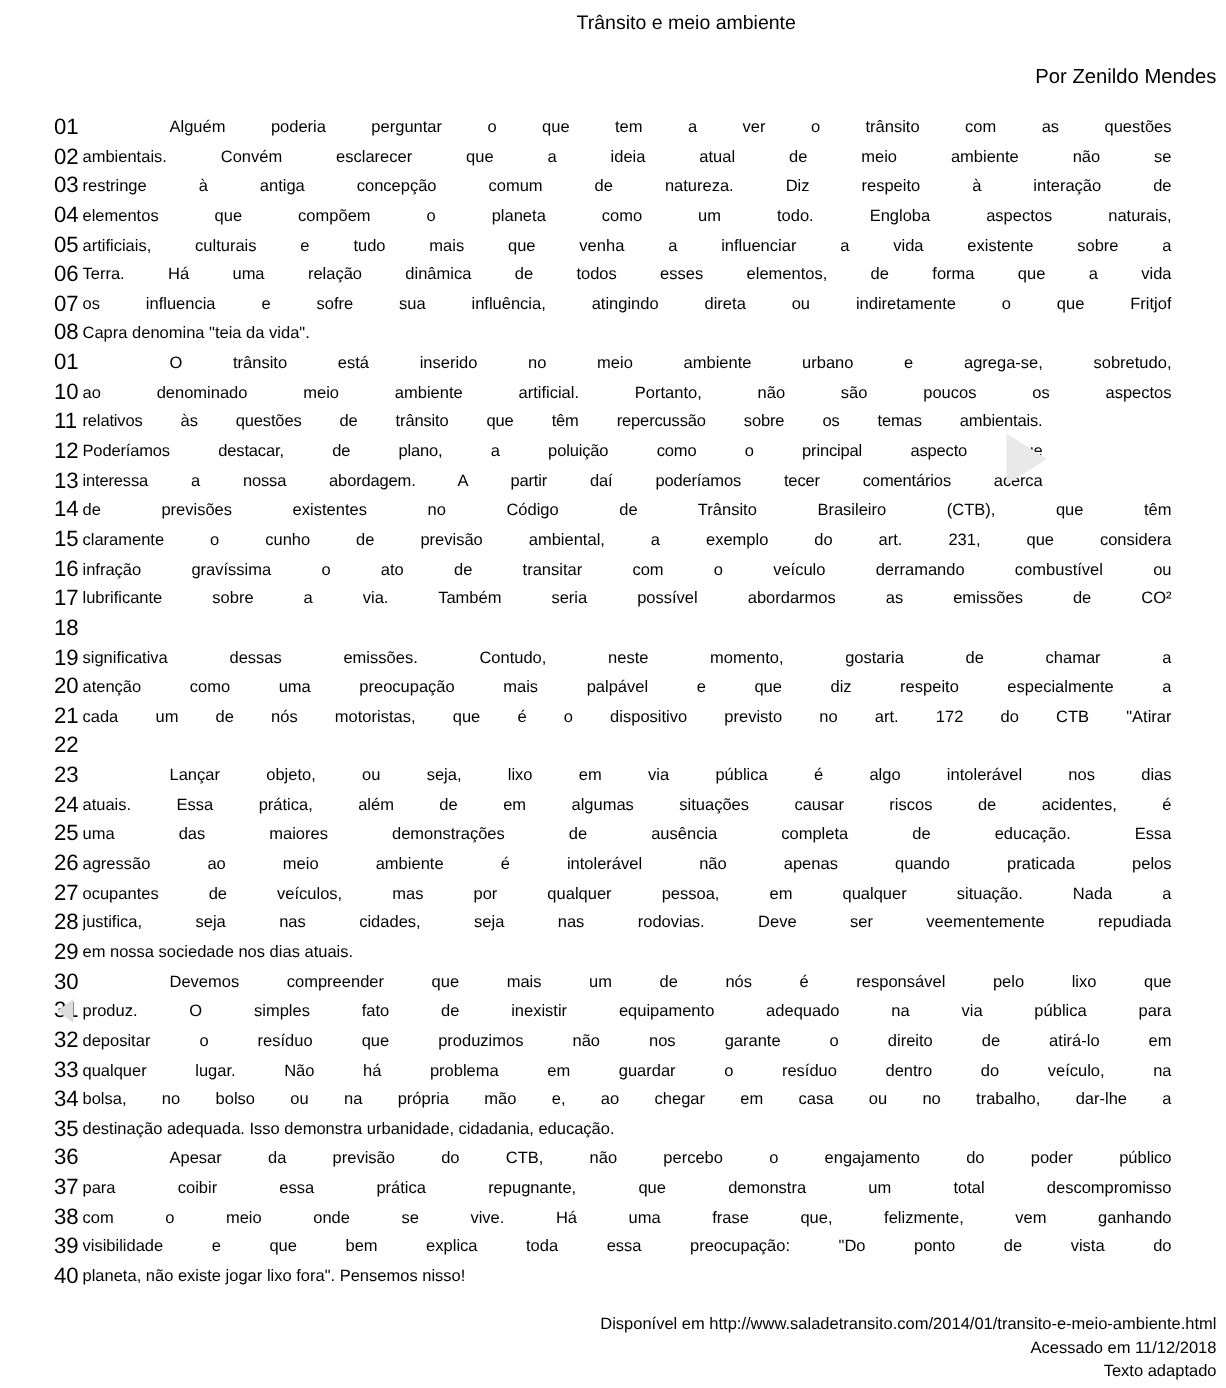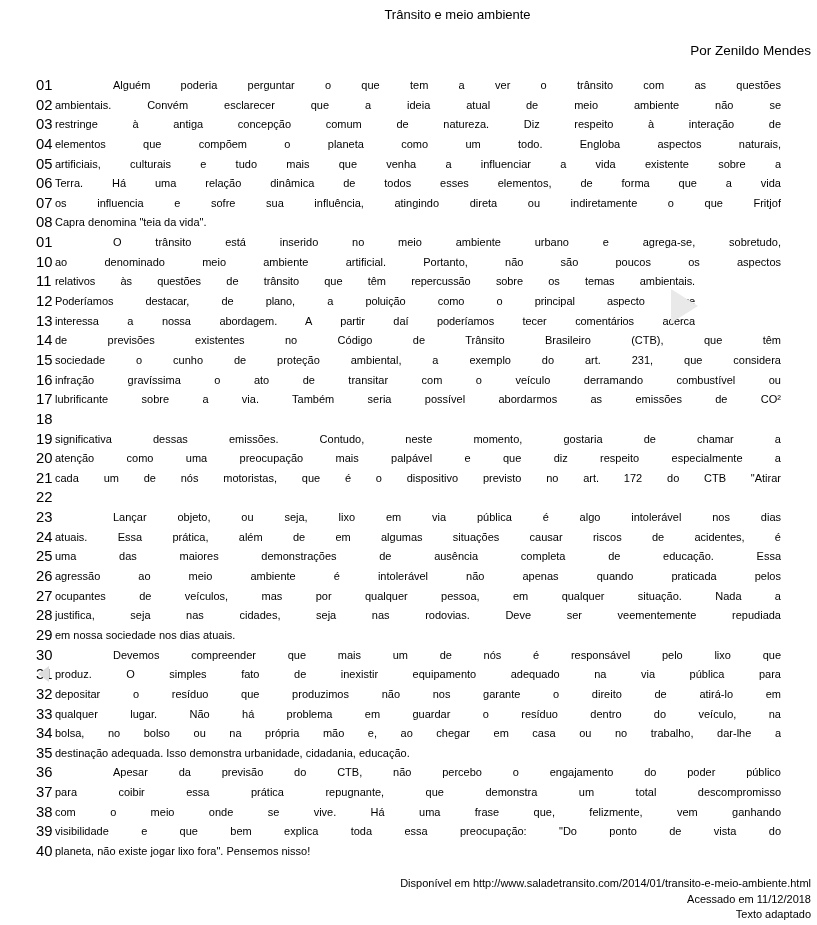--- a/index.html
+++ b/index.html
@@ -112,21 +112,21 @@
       <div class="line squeeze">
         <span class="num">13</span>
         <span class="txt">interessa a nossa abordagem. A partir daí poderíamos tecer comentários acerca</span>
       </div>
       <div class="line">
         <span class="num">14</span>
         <span class="txt">de previsões existentes no Código de Trânsito Brasileiro (CTB), que têm</span>
       </div>
       <div class="line">
         <span class="num">15</span>
-        <span class="txt">sociedade o cunho de proteção ambiental, a exemplo do art. 231, que considera</span>
+        <span class="txt">claramente o cunho de previsão ambiental, a exemplo do art. 231, que considera</span>
       </div>
       <div class="line">
         <span class="num">16</span>
         <span class="txt">infração gravíssima o ato de transitar com o veículo derramando combustível ou</span>
       </div>
       <div class="line">
         <span class="num">17</span>
         <span class="txt">lubrificante sobre a via. Também seria possível abordarmos as emissões de CO²</span>
       </div>
       <div class="line">

